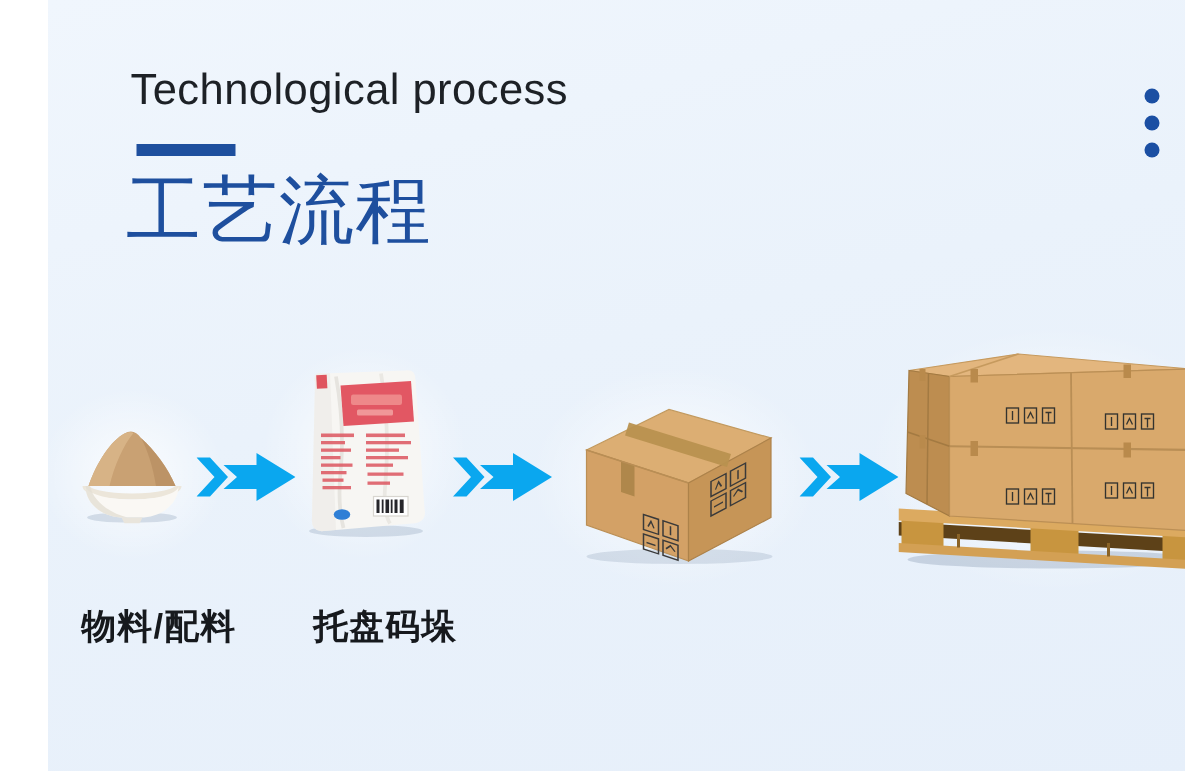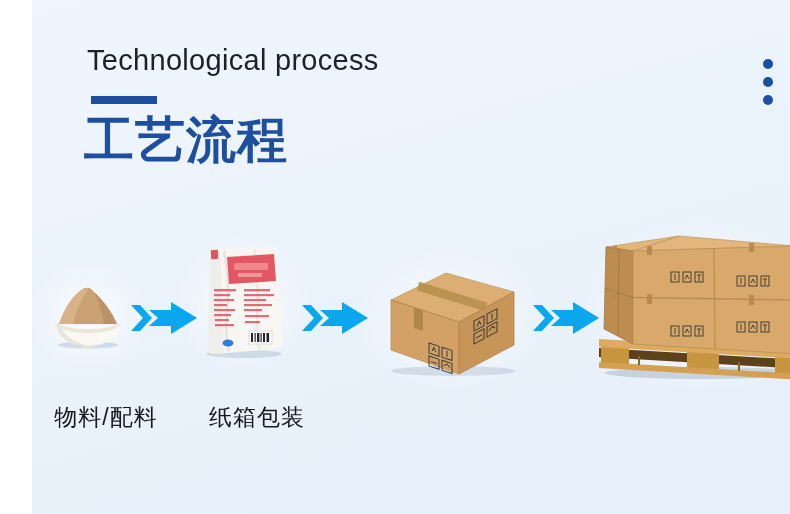--- a/index.html
+++ b/index.html
@@ -13,21 +13,21 @@
   .title-en{
     position:absolute;left:55px;top:44px;
     font-size:29px;font-weight:500;color:#1d2126;letter-spacing:.3px;
   }
   .accent-dash{
     position:absolute;left:59px;top:96px;width:66px;height:8px;
     background:var(--accent,#1e4f9e);
   }
   .title-zh{
     position:absolute;left:52px;top:110px;
-    font-size:50px;font-weight:700;color:var(--accent,#1e4f9e);
+    font-size:50px;font-weight:400;color:var(--accent,#1e4f9e);
     letter-spacing:1px;line-height:1.2;
   }
   .dots{position:absolute;left:731px;top:59px;display:flex;flex-direction:column;gap:8px;}
   .dots i{display:block;width:10px;height:10px;border-radius:50%;background:#1b4fa3;}
   
   .step-img{position:absolute;}
   .step-img svg{display:block;width:100%;height:100%;}
   .glow{position:absolute;border-radius:50%;
     background:radial-gradient(ellipse at center,rgba(255,255,255,.8) 0%,rgba(255,255,255,0) 70%);}
   .img-bowl  {left:14px; top:283px;width:84px; height:66px;}
@@ -38,21 +38,21 @@
   .glow-2{left:142px;top:230px;width:138px;height:144px;}
   .glow-3{left:321px;top:244px;width:193px;height:148px;}
   .glow-4{left:547px;top:217px;width:248px;height:178px;}
   .arrow{position:absolute;width:66px;height:36px;}
   .arrow svg{display:block;width:100%;height:100%;}
   .arrow-1{left:99px; top:300px;}
   .arrow-2{left:270px;top:300px;}
   .arrow-3{left:501px;top:300px;}
   .step-label{
     position:absolute;top:402px;transform:translateX(-50%);
-    font-size:23px;font-weight:400;color:#16191d;letter-spacing:1px;white-space:nowrap;
+    font-size:23px;font-weight:700;color:#16191d;letter-spacing:1px;white-space:nowrap;
   }
   .label-1{left:74px;}
   .label-2{left:225px;}
   .label-3{left:425px;}
   .label-4{left:670px;}
 </style>
 </head>
 <body>
 
 <div class="canvas">
@@ -241,15 +241,15 @@
             <rect x="24" width="8" height="10"></rect>
           <line x1="4" y1="2" x2="4" y2="8"></line>
             <path d="M14 7 L16 3 L18 7"></path>
             <path d="M26 3 H30 M28 3 V9"></path>
         </g>
       </g>
     </svg>
   </div>
 
   <div class="step-label label-1">物料/配料</div>
-  <div class="step-label label-2">纸箱包装</div>
+  <div class="step-label label-2">托盘码垛</div>
 
 </div>
 
 </body></html>

